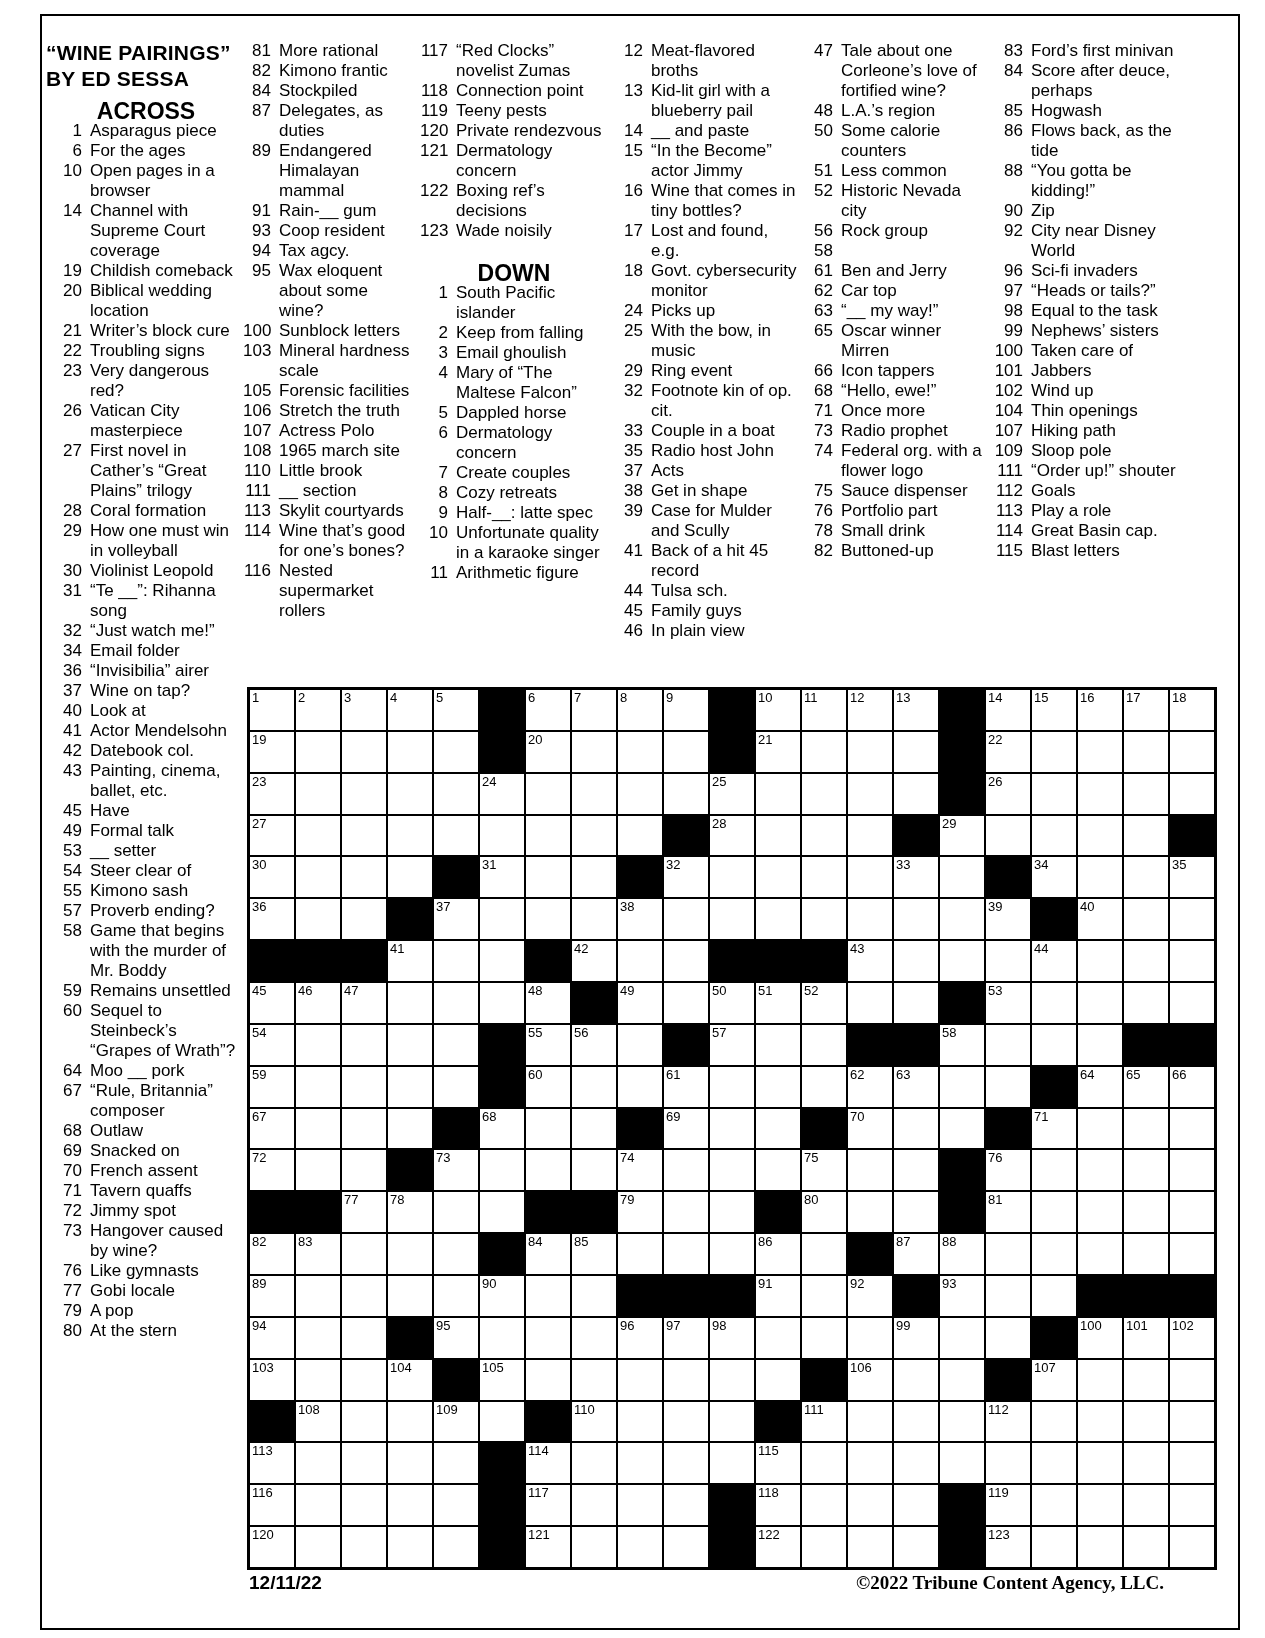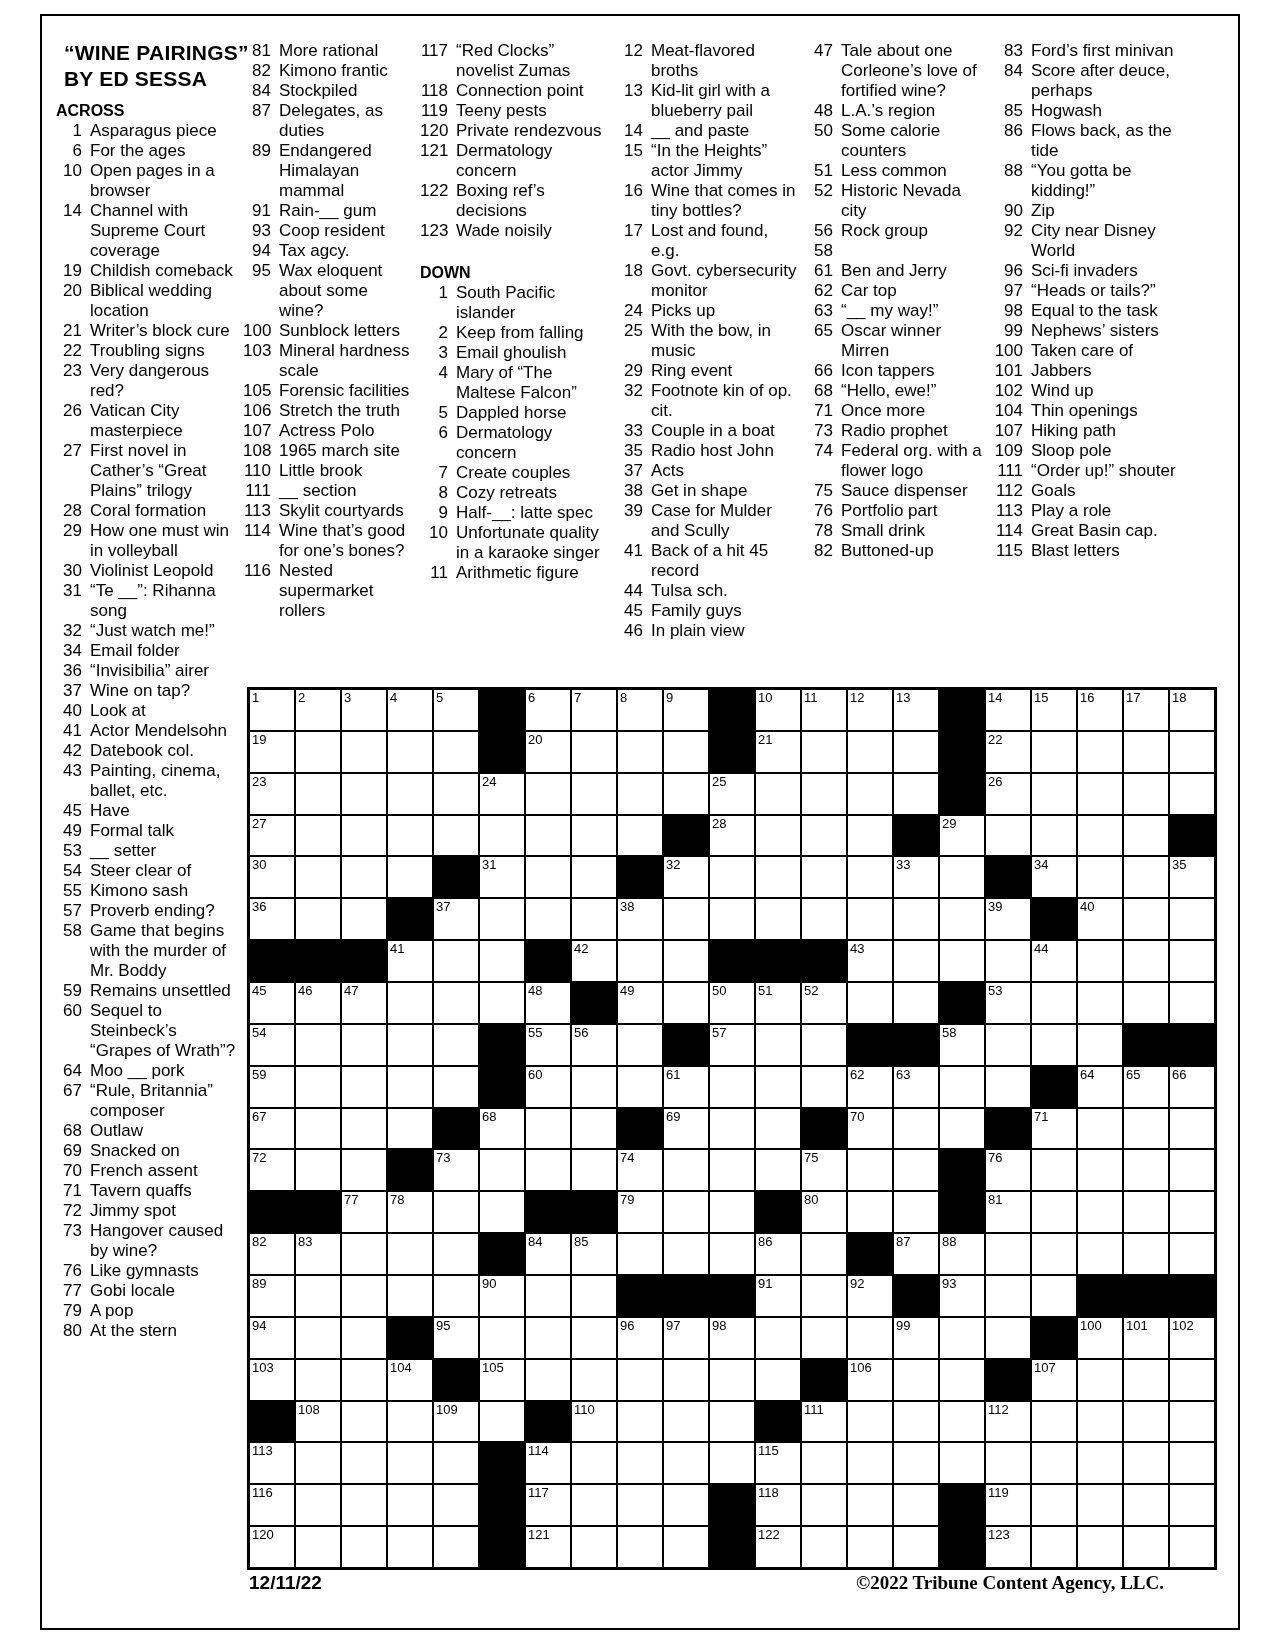--- a/index.html
+++ b/index.html
@@ -1,23 +1,23 @@
 <!DOCTYPE html>
 <html><head>
 <meta charset="utf-8">
 <style>
   html,body{margin:0;padding:0;background:#e8e8e8;}
   .page{position:relative;width:1265px;height:1638px;background:#ffffff;
         font-family:"Liberation Sans",sans-serif;color:#000;overflow:hidden;}
   .frame{position:absolute;left:40px;top:14px;width:1196px;height:1612px;
          border:2px solid #000;}
-  .title{position:absolute;left:64px;top:40px;font-size:21px;font-weight:bold;
+  .title{position:absolute;left:46px;top:40px;font-size:21px;font-weight:bold;
          line-height:26px;letter-spacing:.2px;}
   .clue-col{position:absolute;font-size:17px;line-height:20px;}
-  .chead{font-weight:bold;font-size:16px;text-align:left;line-height:20px;}
+  .chead{font-weight:bold;font-size:23px;text-align:center;line-height:20px;}
   .cspacer{height:22px;}
   .clue{display:flex;}
   .cnum{flex:0 0 auto;text-align:right;padding-right:8px;box-sizing:border-box;}
   .ctext{flex:1 1 auto;}
   .grid{position:absolute;left:247px;top:687px;width:970px;height:883px;
         background:#000;border:3px solid #000;box-sizing:border-box;
         display:grid;grid-template-columns:repeat(21,1fr);
         grid-template-rows:repeat(21,1fr);gap:2px;}
   .cell{background:#fff;position:relative;}
   .cell.black{background:#000;}
@@ -382,21 +382,21 @@
       <div class="clue">
         <span class="cnum" style="width: 36px;">13</span>
         <span class="ctext">Kid-lit girl with a blueberry pail</span>
       </div>
       <div class="clue">
         <span class="cnum" style="width: 36px;">14</span>
         <span class="ctext">__ and paste</span>
       </div>
       <div class="clue">
         <span class="cnum" style="width: 36px;">15</span>
-        <span class="ctext">“In the Heights” actor Jimmy</span>
+        <span class="ctext">“In the Become” actor Jimmy</span>
       </div>
       <div class="clue">
         <span class="cnum" style="width: 36px;">16</span>
         <span class="ctext">Wine that comes in tiny bottles?</span>
       </div>
       <div class="clue">
         <span class="cnum" style="width: 36px;">17</span>
         <span class="ctext">Lost and found, e.g.</span>
       </div>
       <div class="clue">

